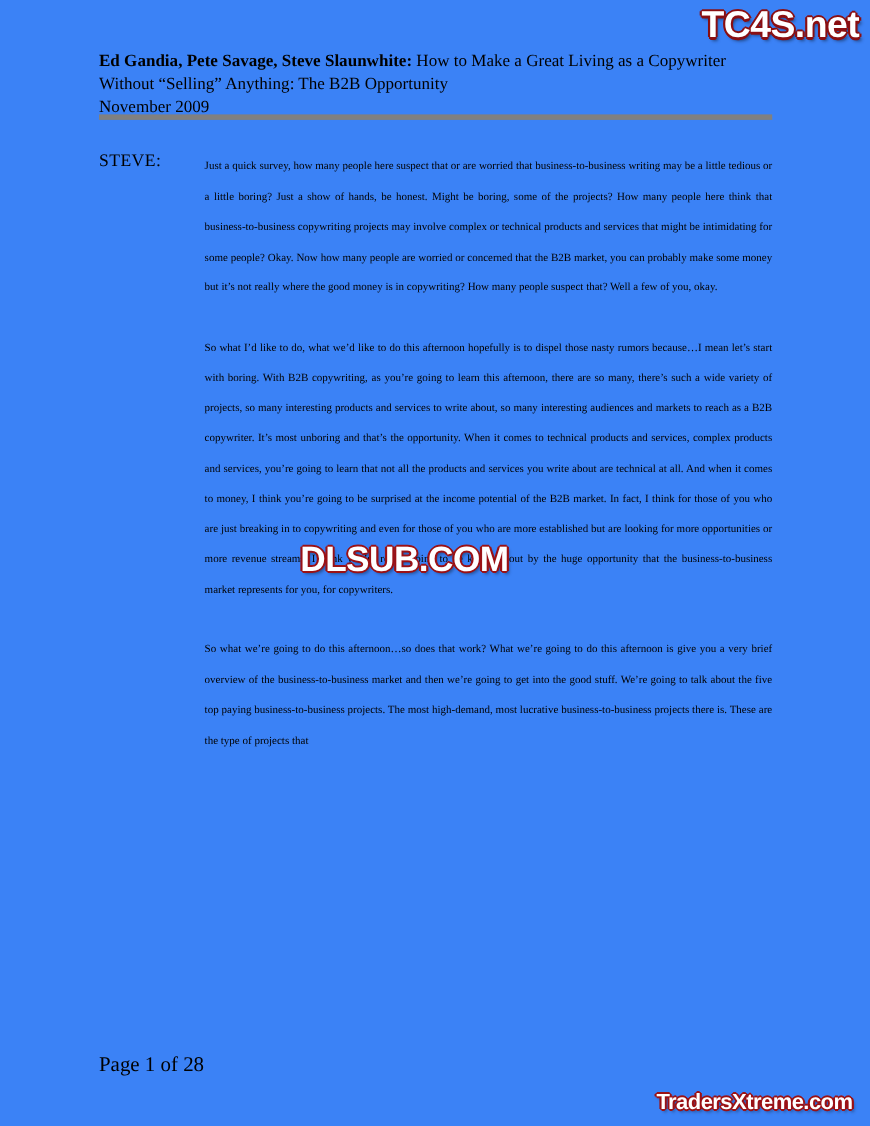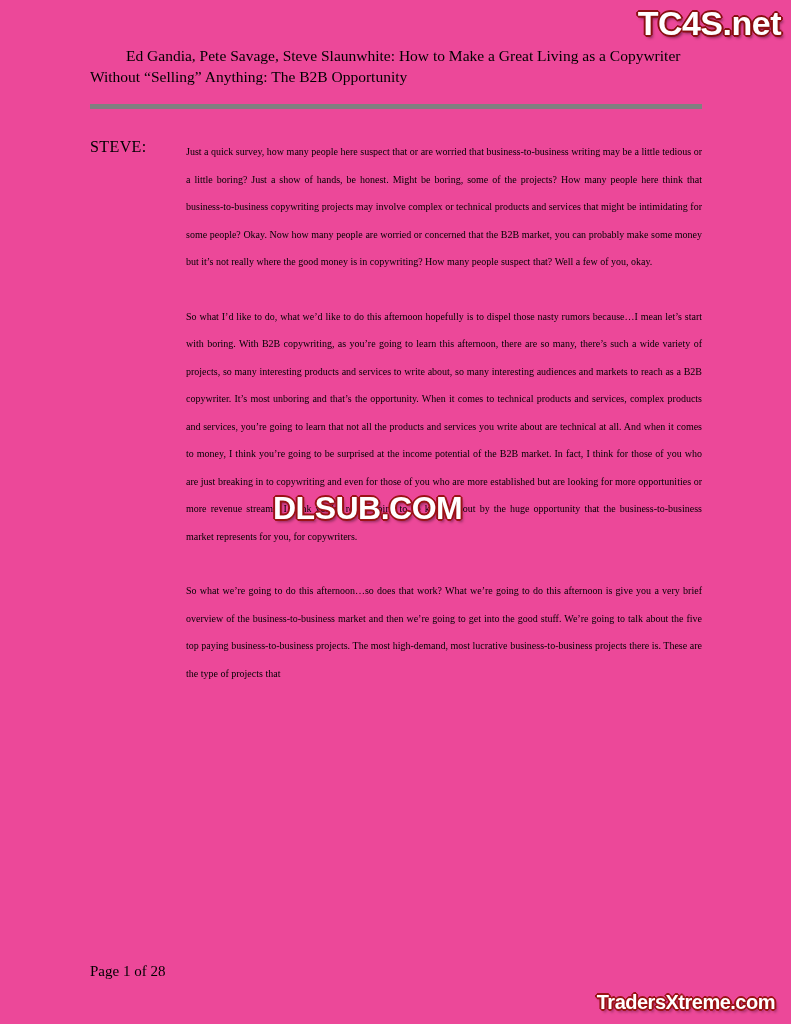--- a/index.html
+++ b/index.html
@@ -7,21 +7,21 @@
     padding: 0;
     background: #d8d8d8;
   }
   body {
     font-family: "Liberation Serif", serif;
   }
   .page {
     position: relative;
     width: 791px;
     height: 1024px;
-    background: #ec4899;
+    background: #3b82f6;
     overflow: hidden;
     box-sizing: border-box;
   }
 
   
   .wm-topright {
     position: absolute;
     top: 4px;
     right: 10px;
     font-family: "Liberation Sans", sans-serif;
@@ -77,21 +77,21 @@
   
   .header {
     position: absolute;
     left: 90px;
     top: 46px;
     width: 612px;
     font-size: 15.5px;
     line-height: 1.35;
     color: #000;
   }
-  .header .authors { font-weight: normal; margin-left: 36px; }
+  .header .authors { font-weight: bold; }
   .header .date { display: block; }
   .rule {
     position: absolute;
     left: 90px;
     top: 104px;
     width: 612px;
     height: 5px;
     background: #808080;
   }
 
@@ -116,33 +116,34 @@
     text-justify: inter-word;
     margin: 0 0 27px 0;
     color: #000;
   }
 
   
   .footer {
     position: absolute;
     left: 90px;
     bottom: 44px;
-    font-size: 15px;
+    font-size: 19px;
     color: #000;
   }
 </style>
 </head>
 <body>
 
 <div class="page">
 
   <div class="wm-topright">TC4S.net</div>
 
   <div class="header">
     <span class="authors">Ed Gandia, Pete Savage, Steve Slaunwhite:</span><span class="title"> How to Make a Great Living as a Copywriter Without “Selling” Anything: The B2B Opportunity</span>
+    <span class="date">November 2009</span>
   </div>
 
   <div class="rule"></div>
 
   <div class="speaker">STEVE:</div>
 
   <div class="content">
     <p class="para">Just a quick survey, how many people here suspect that or are worried that business-to-business writing may be a little tedious or a little boring? Just a show of hands, be honest. Might be boring, some of the projects? How many people here think that business-to-business copywriting projects may involve complex or technical products and services that might be intimidating for some people? Okay. Now how many people are worried or concerned that the B2B market, you can probably make some money but it’s not really where the good money is in copywriting? How many people suspect that? Well a few of you, okay.</p>
     <p class="para">So what I’d like to do, what we’d like to do this afternoon hopefully is to dispel those nasty rumors because…I mean let’s start with boring. With B2B copywriting, as you’re going to learn this afternoon, there are so many, there’s such a wide variety of projects, so many interesting products and services to write about, so many interesting audiences and markets to reach as a B2B copywriter. It’s most unboring and that’s the opportunity. When it comes to technical products and services, complex products and services, you’re going to learn that not all the products and services you write about are technical at all. And when it comes to money, I think you’re going to be surprised at the income potential of the B2B market. In fact, I think for those of you who are just breaking in to copywriting and even for those of you who are more established but are looking for more opportunities or more revenue streams, I think you’re really going to be knocked out by the huge opportunity that the business-to-business market represents for you, for copywriters.</p>
     <p class="para">So what we’re going to do this afternoon…so does that work? What we’re going to do this afternoon is give you a very brief overview of the business-to-business market and then we’re going to get into the good stuff. We’re going to talk about the five top paying business-to-business projects. The most high-demand, most lucrative business-to-business projects there is. These are the type of projects that</p>

